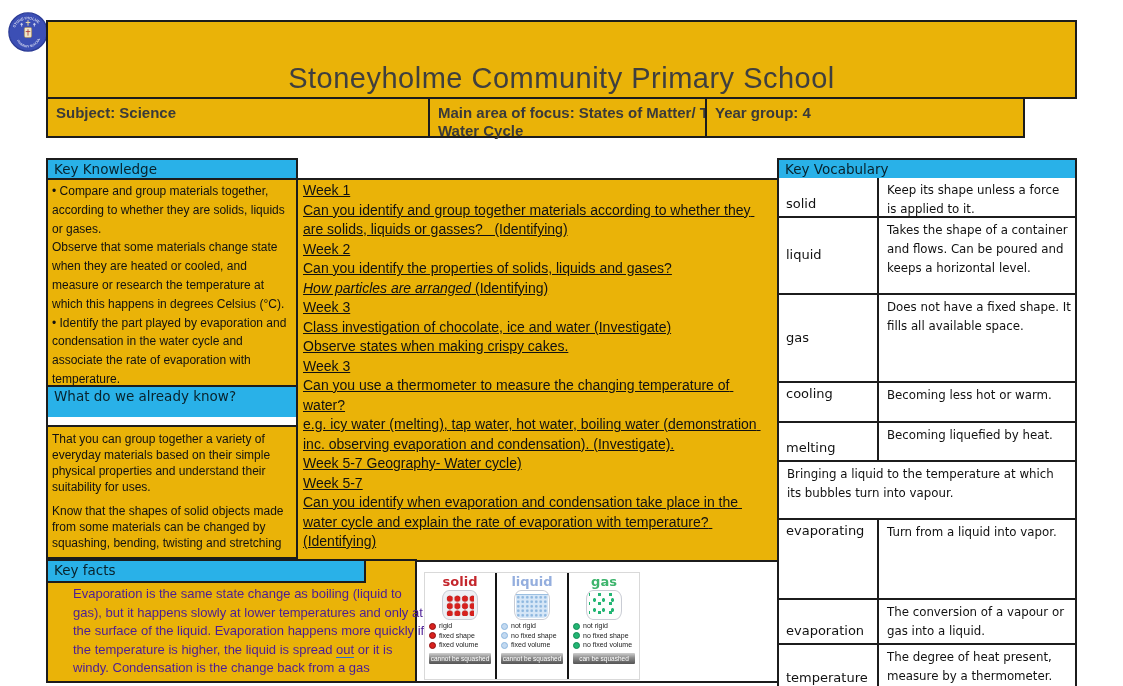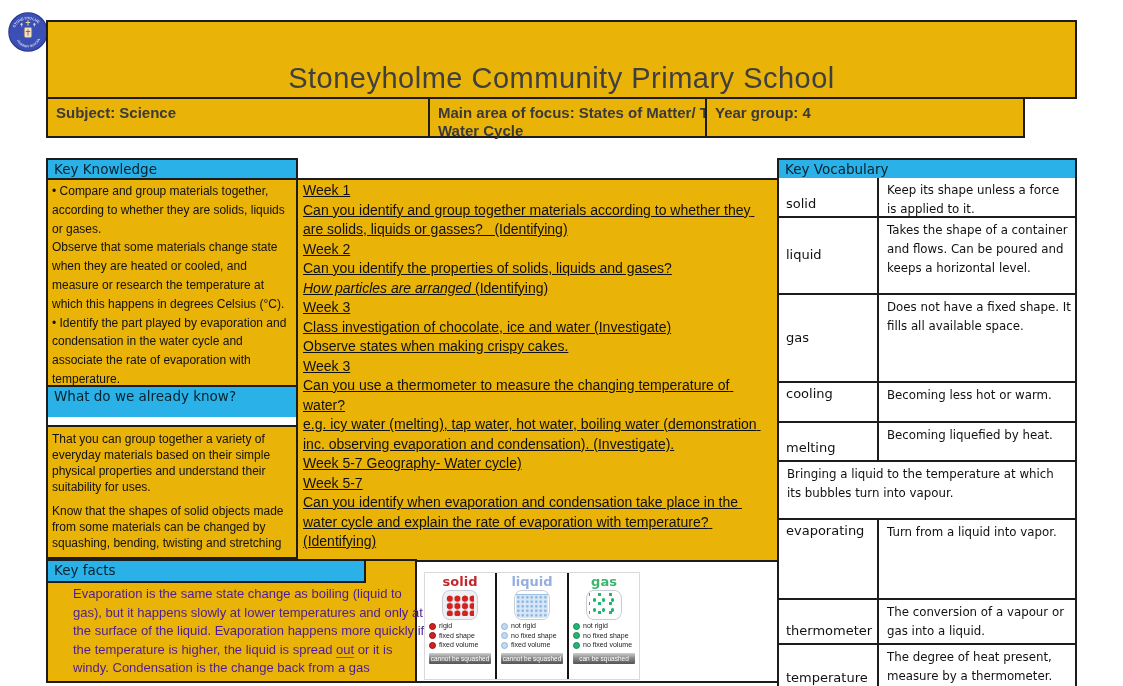--- a/index.html
+++ b/index.html
@@ -187,21 +187,21 @@
       <div class="def">Becoming liquefied by heat.</div>
     </div>
     <div class="vrow r5">
       <div class="def">Bringing a liquid to the temperature at which its bubbles turn into vapour.</div>
     </div>
     <div class="vrow r6">
       <div class="term">evaporating</div>
       <div class="def">Turn from a liquid into vapor.</div>
     </div>
     <div class="vrow r7">
-      <div class="term">thermometer</div>
+      <div class="term">evaporation</div>
       <div class="def">The conversion of a vapour or gas into a liquid.</div>
     </div>
     <div class="vrow r8">
       <div class="term">temperature</div>
       <div class="def">The degree of heat present, measure by a thermometer.</div>
     </div>
   </div>
 
   <div class="bcell kf-box"></div>
   <div class="chdr kf-bar">Key facts</div>

